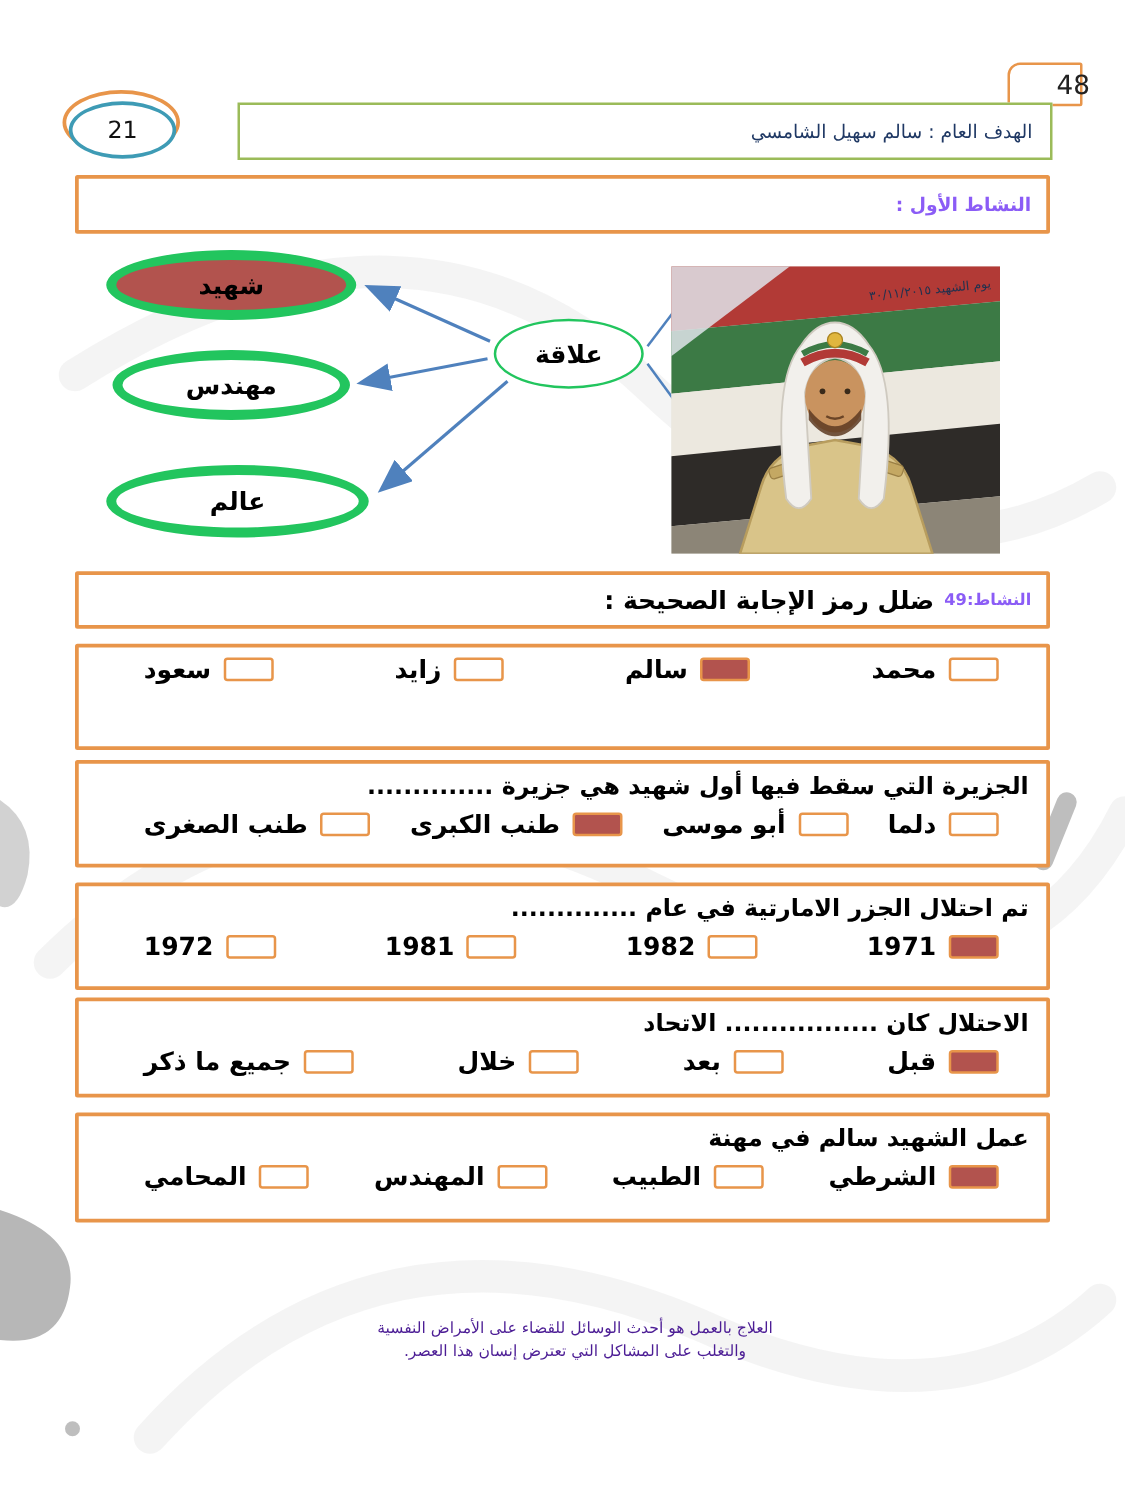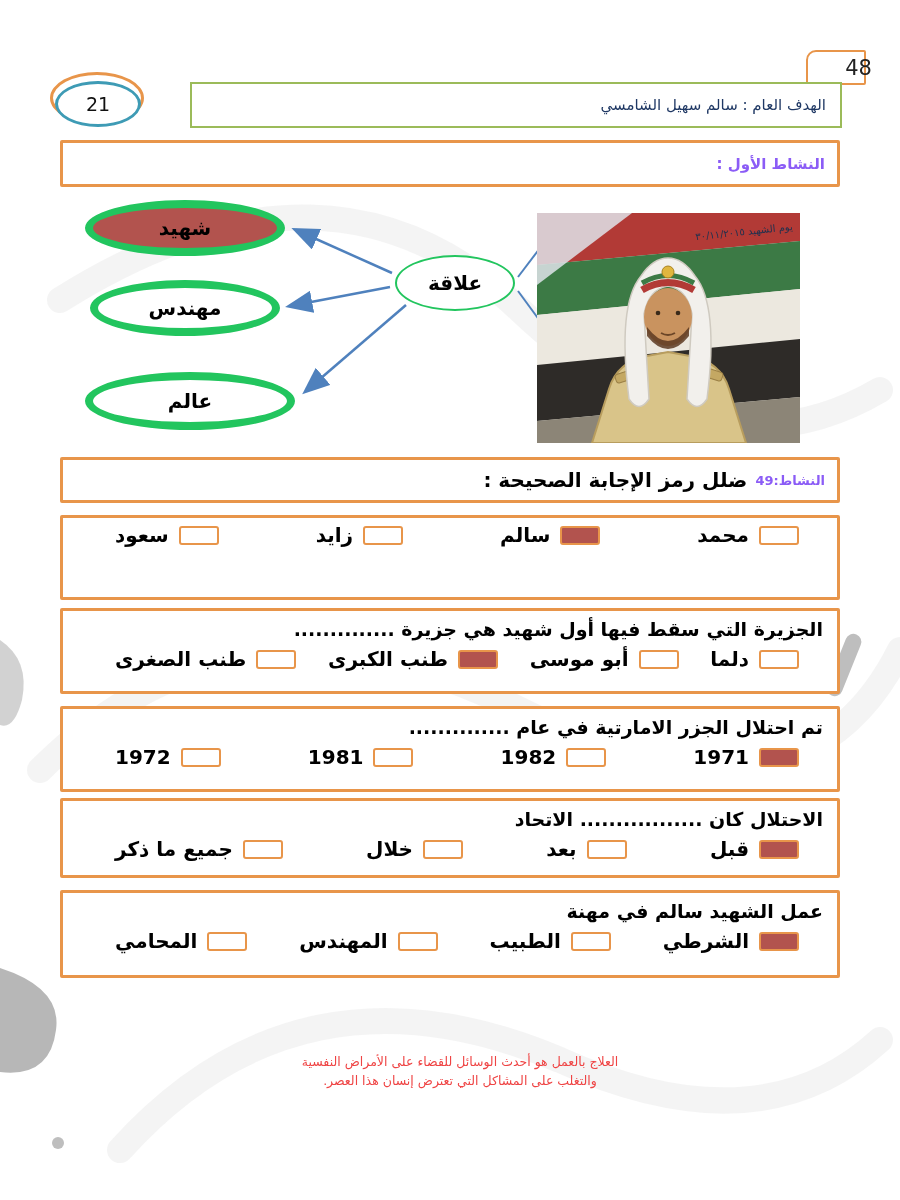--- a/index.html
+++ b/index.html
@@ -80,21 +80,21 @@
   .option { display:flex; direction:rtl; align-items:center; gap:10px; }
   .checkbox {
     width:40px; height:19px; border:2.5px solid #E8954A; border-radius:3px;
     background:#fff; flex:0 0 auto; cursor:pointer;
   }
   .checkbox.filled { background:#B2534E; }
   .option-label { font-size:20px; font-weight:bold; color:#000; white-space:nowrap; }
 
   .footer {
     position:absolute; left:240px; top:1052px; width:440px;
-    text-align:center; direction:rtl; color:#ef4444;
+    text-align:center; direction:rtl; color:#4c1d95;
     font-size:12.5px; line-height:1.55;
   }
 </style>
 </head>
 <body>
 
 <div id="page">
 
   <svg class="wm" width="900" height="1200" viewBox="0 0 900 1200">
     <g fill="none" stroke="#bdbdbd" stroke-opacity="0.16" stroke-width="26" stroke-linecap="round">

